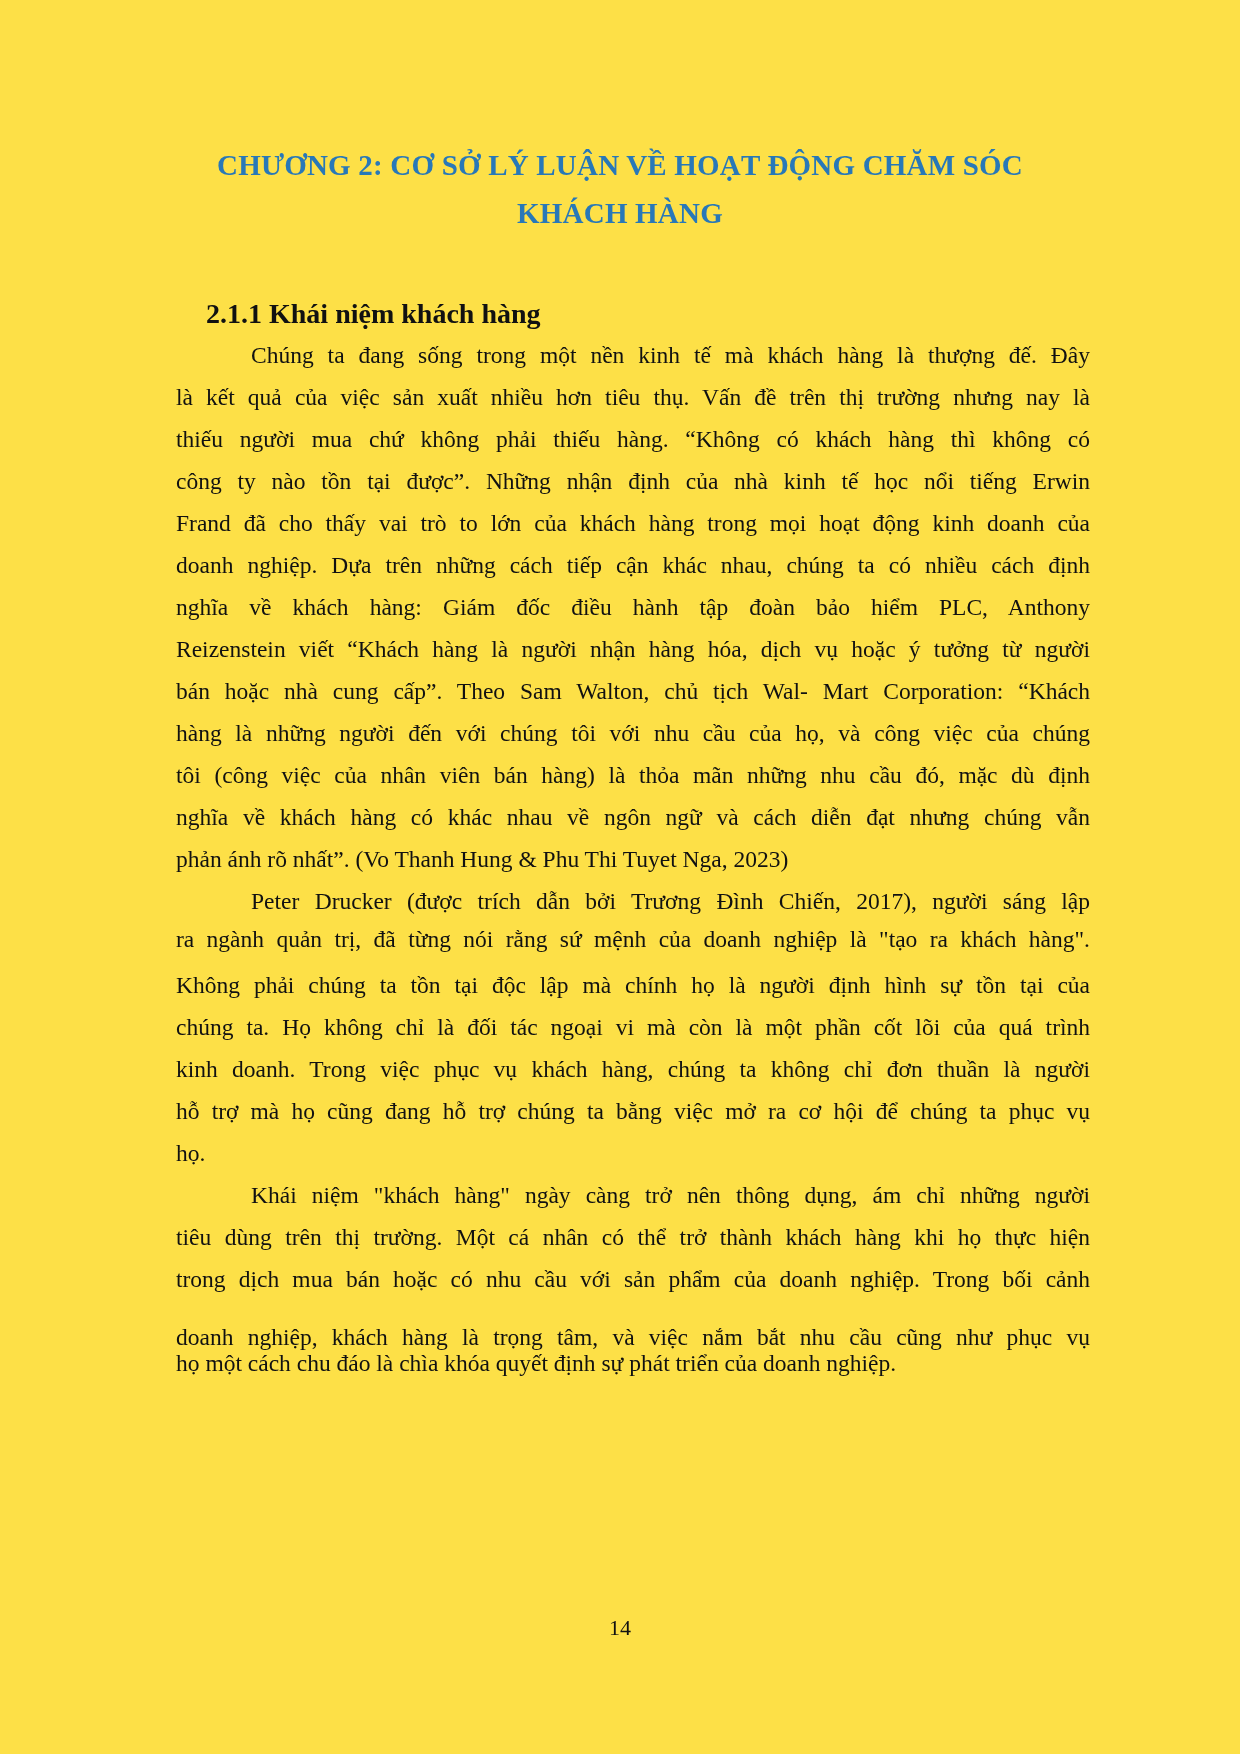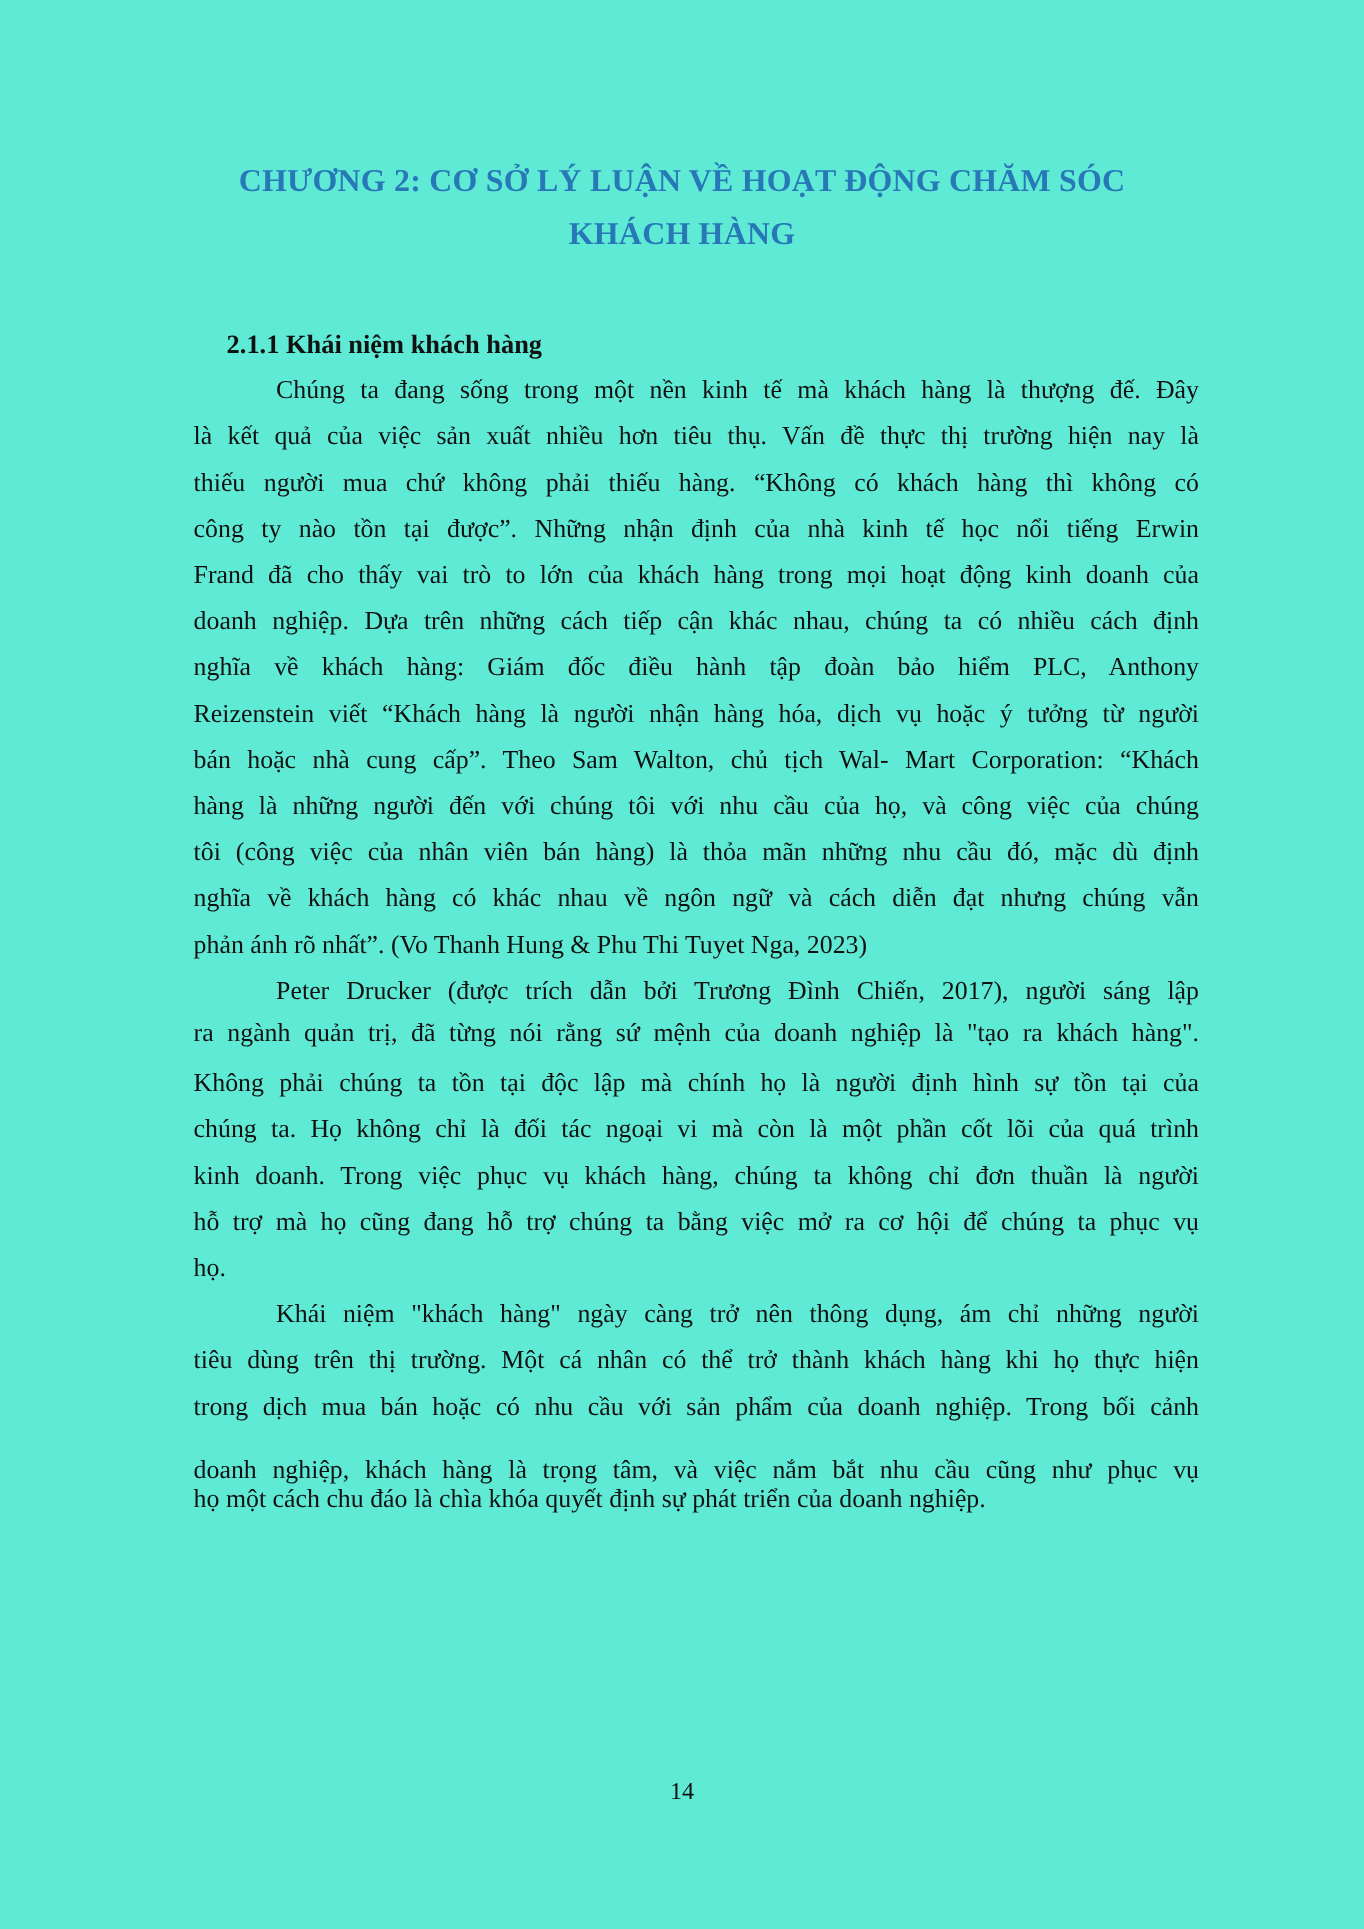--- a/index.html
+++ b/index.html
@@ -13,21 +13,21 @@
       position: relative;
       overflow: hidden;
       font-family: "Liberation Serif", "DejaVu Serif", serif;
       color: #111111;
     }
     .page {
       position: absolute;
       left: 0; top: 0;
       width: 1240px;
       height: 1754px;
-      background: #5eead4;
+      background: #fde047;
     }
     .chapter-title {
       position: absolute;
       left: 160px;
       width: 920px;
       text-align: center;
       font-weight: bold;
       font-size: 29px;
       line-height: 34px;
       color: #2878b8;
@@ -40,21 +40,21 @@
       font-weight: bold;
       font-size: 24px;
       line-height: 30px;
       color: #111;
       white-space: nowrap;
     }
     .h3 {
       position: absolute;
       left: 206px;
       font-weight: bold;
-      font-size: 24px;
+      font-size: 28px;
       line-height: 30px;
       color: #111;
       white-space: nowrap;
       text-align: center;
     }
     .line {
       position: absolute;
       left: 176px;
       width: 914px;
       font-size: 23.5px;
@@ -87,21 +87,21 @@
 
 <div class="page">
 
   <div class="chapter-title" style="top:148px;">CHƯƠNG 2: CƠ SỞ LÝ LUẬN VỀ HOẠT ĐỘNG CHĂM SÓC</div>
   <div class="chapter-title" style="top:196px;">KHÁCH HÀNG</div>
 
   <div class="h3" style="top:299px;">2.1.1 Khái niệm khách hàng</div>
 
   <div>
     <div class="line indent" style="top:340px;">Chúng ta đang sống trong một nền kinh tế mà khách hàng là thượng đế. Đây</div>
-    <div class="line" style="top:382px;">là kết quả của việc sản xuất nhiều hơn tiêu thụ. Vấn đề thực thị trường hiện nay là</div>
+    <div class="line" style="top:382px;">là kết quả của việc sản xuất nhiều hơn tiêu thụ. Vấn đề trên thị trường nhưng nay là</div>
     <div class="line" style="top:424px;">thiếu người mua chứ không phải thiếu hàng. “Không có khách hàng thì không có</div>
     <div class="line" style="top:466px;">công ty nào tồn tại được”. Những nhận định của nhà kinh tế học nổi tiếng Erwin</div>
     <div class="line" style="top:508px;">Frand đã cho thấy vai trò to lớn của khách hàng trong mọi hoạt động kinh doanh của</div>
     <div class="line" style="top:550px;">doanh nghiệp. Dựa trên những cách tiếp cận khác nhau, chúng ta có nhiều cách định</div>
     <div class="line" style="top:592px;">nghĩa về khách hàng: Giám đốc điều hành tập đoàn bảo hiểm PLC, Anthony</div>
     <div class="line" style="top:634px;">Reizenstein viết “Khách hàng là người nhận hàng hóa, dịch vụ hoặc ý tưởng từ người</div>
     <div class="line" style="top:676px;">bán hoặc nhà cung cấp”. Theo Sam Walton, chủ tịch Wal- Mart Corporation: “Khách</div>
     <div class="line" style="top:718px;">hàng là những người đến với chúng tôi với nhu cầu của họ, và công việc của chúng</div>
     <div class="line" style="top:760px;">tôi (công việc của nhân viên bán hàng) là thỏa mãn những nhu cầu đó, mặc dù định</div>
     <div class="line" style="top:802px;">nghĩa về khách hàng có khác nhau về ngôn ngữ và cách diễn đạt nhưng chúng vẫn</div>

